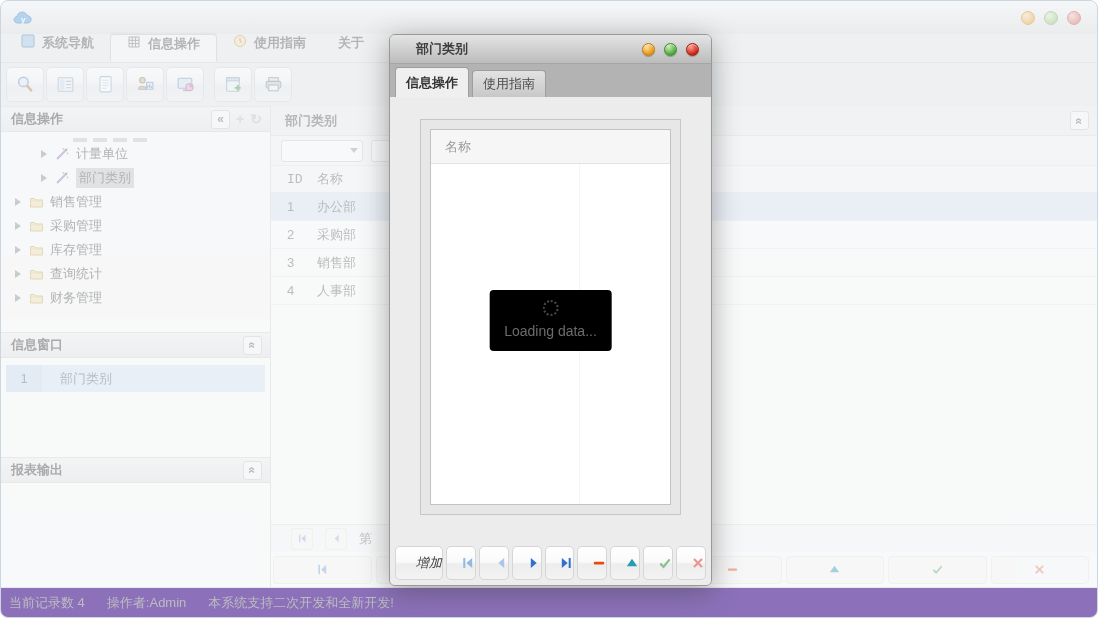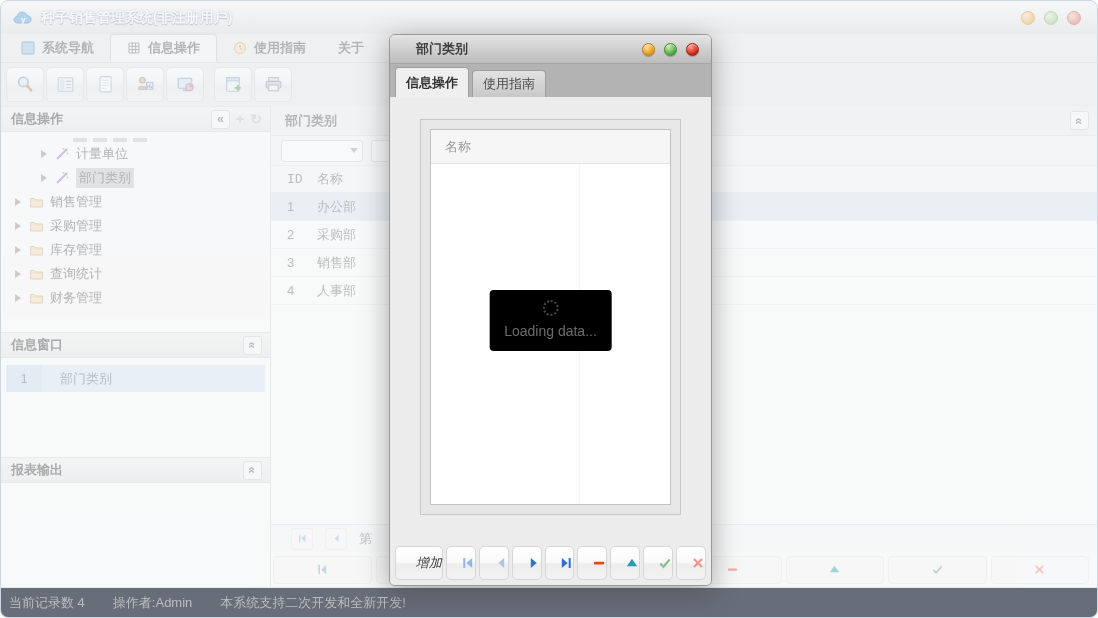--- a/index.html
+++ b/index.html
@@ -15,21 +15,21 @@
   .app-title { font-weight:bold; font-size:14px; color:#fdfdfd; text-shadow:0 0 2px #a8b2bc, 0 1px 1px #9aa4ae; }
   .win-dots { margin-left:auto; display:flex; gap:9px; padding-right:4px; }
   .dot { width:14px; height:14px; border-radius:50%; }
   .dot.amber { background:radial-gradient(circle at 35% 30%, #fbeccc, #f0c070 75%); border:1px solid #e0b060; }
   .dot.green { background:radial-gradient(circle at 35% 30%, #eaf4e0, #b8d8a0 75%); border:1px solid #a4c890; }
   .dot.red   { background:radial-gradient(circle at 35% 30%, #f9dcd8, #e89890 75%); border:1px solid #d88880; }
 
   
   .maintabs { position:absolute; left:0; top:33px; right:0; height:29px; background:#f1f1f1;
               border-bottom:1px solid #e2e2e2; display:flex; align-items:flex-end; padding-left:4px; }
-  .maintab { height:28px; display:flex; align-items:center; gap:7px; padding:0 16px;
+  .maintab { height:28px; display:flex; gap:7px; padding:0 16px;
              color:#8d8d8d; font-weight:bold; border-radius:4px 4px 0 0; }
   .maintab.active { background:#f9f9f9; border:1px solid #d8d8d8; border-bottom:1px solid #f9f9f9; box-shadow:0 -1px 2px rgba(0,0,0,.05); }
   .maintab .ticon { width:14px; height:14px; display:inline-block; }
 
   
   .toolbar { position:absolute; left:0; top:62px; right:0; height:43px; background:#eef0f2; display:flex; align-items:center; padding-left:5px; }
   .tool-btn { width:38px; height:35px; margin-right:2px; border:1px solid #e0e3e6; border-radius:5px;
               background:linear-gradient(#ffffff,#f6f7f8 45%,#eef0f2 55%,#f4f5f6);
               display:flex; align-items:center; justify-content:center; }
   .tool-btn.group-gap { margin-left:8px; }
@@ -80,23 +80,23 @@
            background:#fcfcfc; display:flex; align-items:center; gap:12px; padding-left:20px; color:#a8a8a8; }
   .pg-btn { width:22px; height:22px; border:1px solid #f0f0f0; border-radius:3px; background:#fdfdfd;
             display:flex; align-items:center; justify-content:center; }
   .pg-btn svg { width:11px; height:11px; }
   .bottombar { position:absolute; left:0; right:6px; bottom:0; height:35px; display:flex; align-items:center; gap:4px; padding:0 2px; }
   .bb-btn { flex:1; height:28px; border:1px solid #f0f0f0; border-radius:4px; background:#fdfdfd;
             display:flex; align-items:center; justify-content:center; }
   .bb-btn svg { width:13px; height:13px; }
 
   
-  .statusbar { position:absolute; left:0; right:0; bottom:0; height:30px; background:#0f172a;
+  .statusbar { position:absolute; left:0; right:0; bottom:0; height:30px; background:#4c1d95;
                border-top:1px solid #e4e4e4; display:flex; align-items:center; color:#9c9c9c; }
-  .statusbar span { margin-left:28px; }
+  .statusbar span { margin-left:22px; }
   .statusbar span:first-child { margin-left:8px; }
 
   
   .dialog { position:absolute; left:388px; top:33px; width:323px; height:552px; background:#ececec;
             border:1px solid #989898; border-radius:6px; overflow:hidden;
             box-shadow:0 6px 28px rgba(60,60,60,.45); }
   .dlg-title { height:29px; background:linear-gradient(#e4e4e4,#bcbcbc); border-bottom:1px solid #a6a6a6;
                display:flex; align-items:center; padding:0 12px 0 26px; }
   .dlg-title .t { font-weight:bold; color:#3e3e3e; }
   .dlg-dots { margin-left:auto; display:flex; gap:9px; }
@@ -134,21 +134,20 @@
 
 <div class="app">
 
   <div class="app-under">
 
     <div class="titlebar">
       <svg class="app-icon" viewBox="0 0 20 16">
         <path d="M5 13c-2.4 0-4-1.4-4-3.3C1 8 2.3 6.7 4 6.5 4.4 4 6.5 2 9.2 2c2.3 0 4.3 1.5 5 3.6 2.2.1 4 1.7 4 3.8 0 2-1.7 3.6-4 3.6z" fill="#8ec0ea" stroke="#6fa6d6"></path>
         <text x="8" y="11.5" font-size="8" fill="#fff" font-weight="bold">y</text>
       </svg>
-      <span class="app-title">种子销售管理系统(非注册用户)</span>
       <div class="win-dots">
         <div class="dot amber"></div>
         <div class="dot green"></div>
         <div class="dot red"></div>
       </div>
     </div>
 
     <div class="maintabs">
       <div class="maintab">
         <svg class="ticon" viewBox="0 0 14 14">

